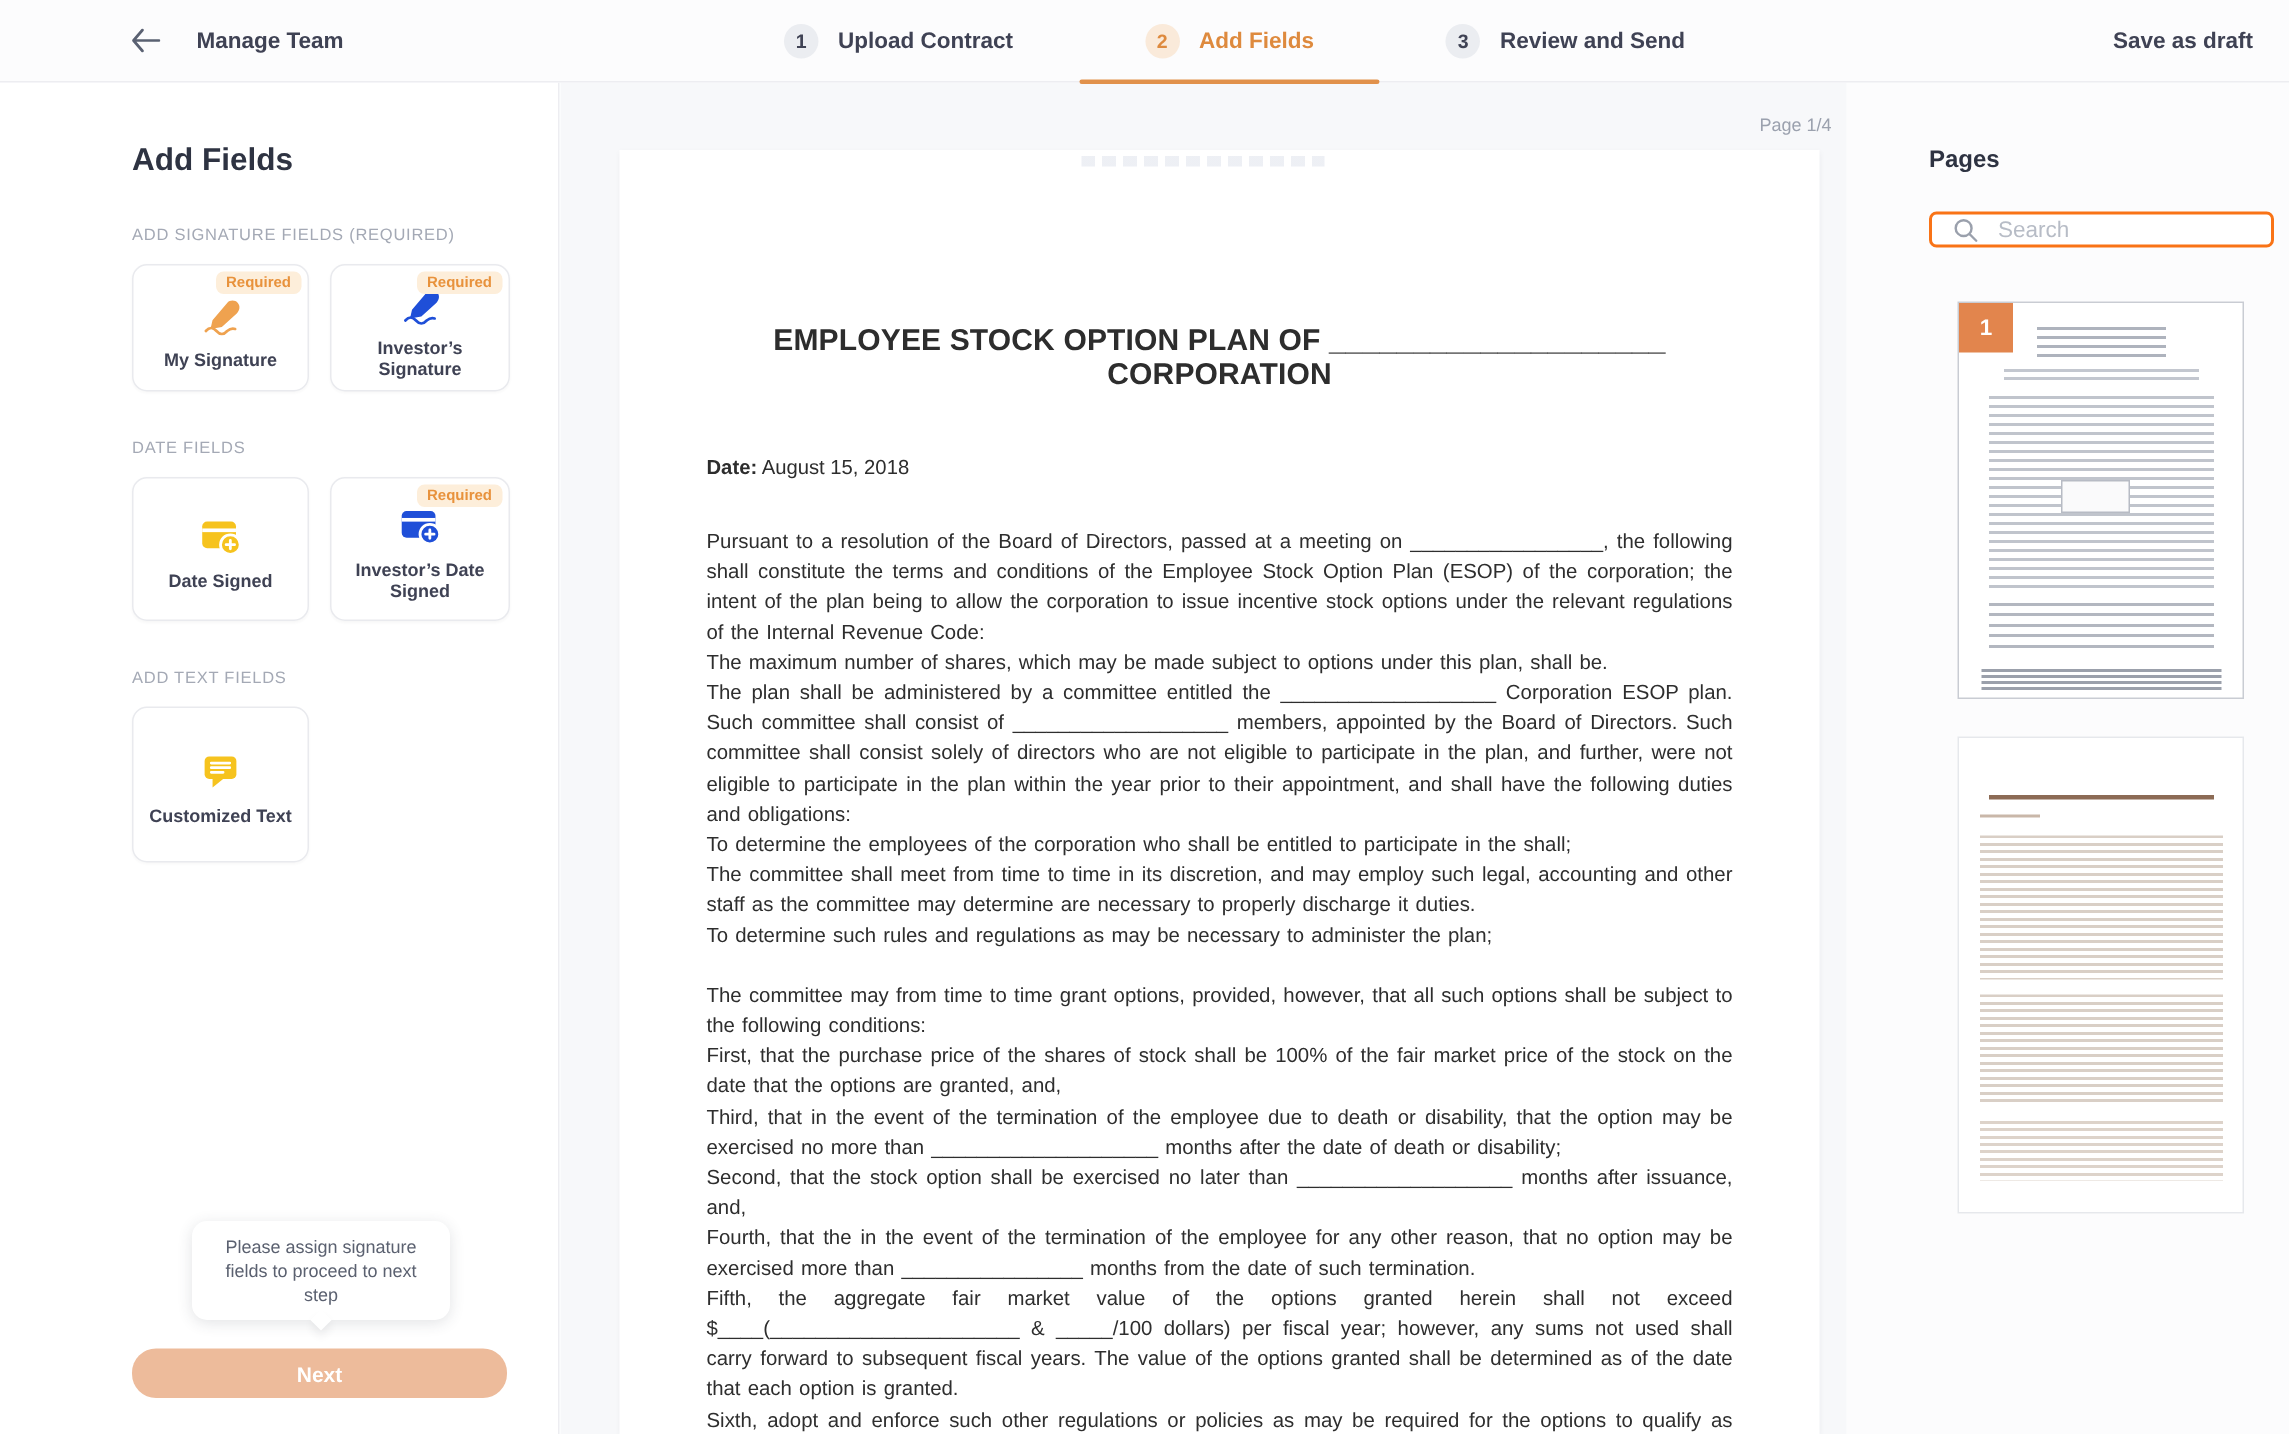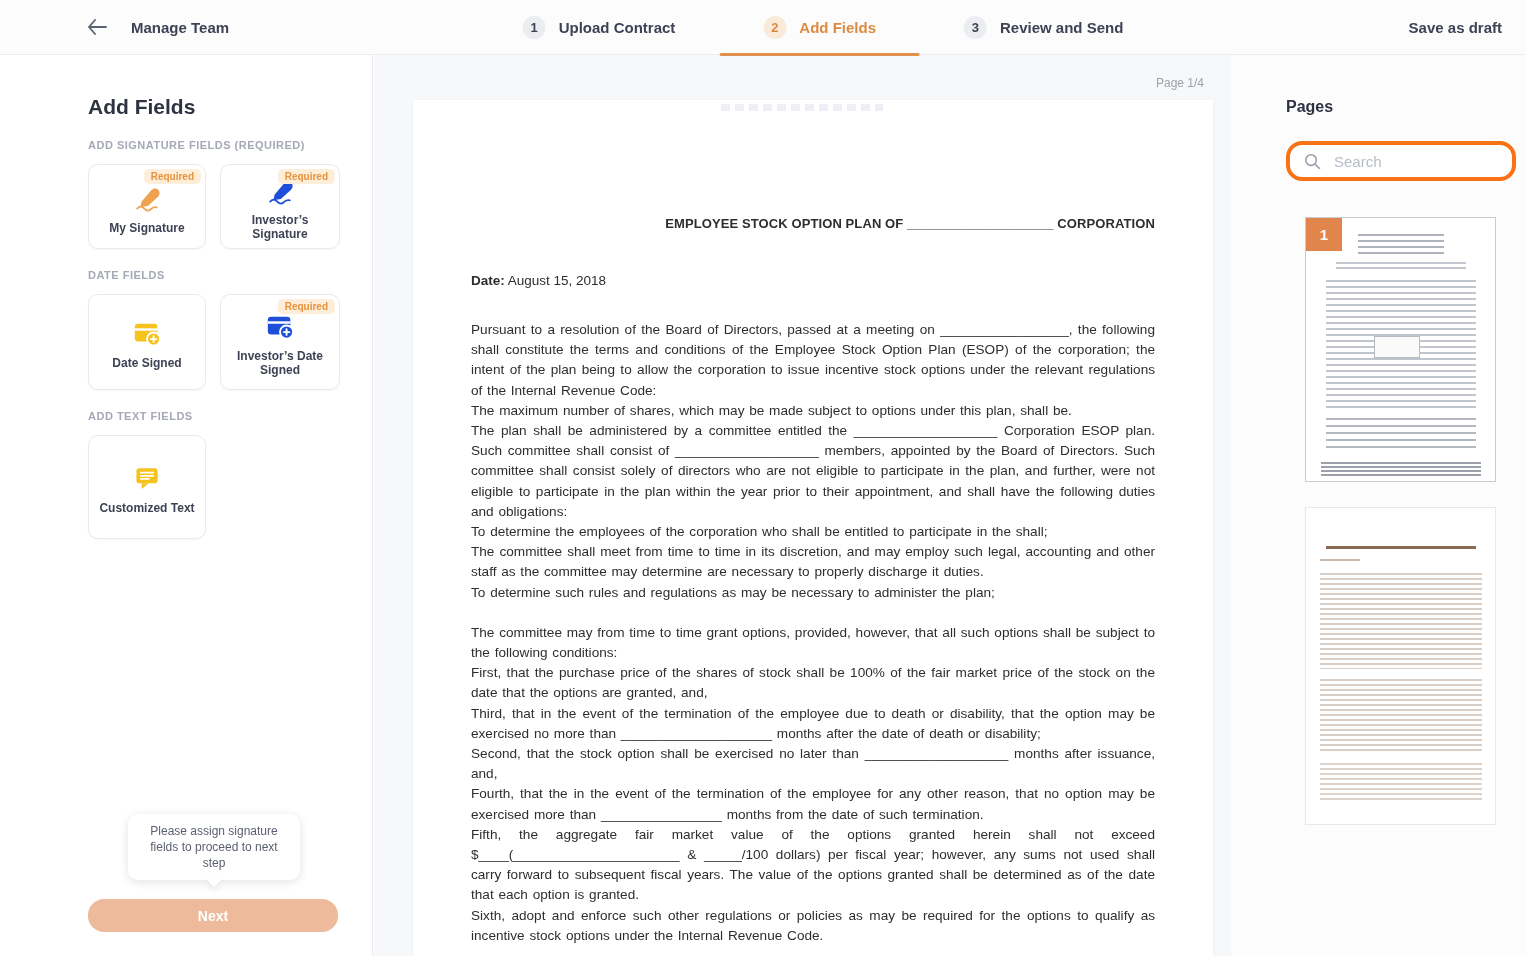--- a/index.html
+++ b/index.html
@@ -32,21 +32,21 @@
   }
   .save-draft { position:absolute; right:14px; top:0; height:55px; display:flex; align-items:center;
     font-size:15px; font-weight:700; color:#3f4254; padding:0 10px; cursor:pointer; }
 
   
   .left-panel {
     position:absolute; top:55px; left:0; bottom:0; width:373px; background:#ffffff;
     border-right:1px solid #ededf1; padding:0 33px 0 88px;
   }
   .panel-title { font-size:21px; font-weight:800; color:#2e3342; margin-top:40px; }
-  .section-label { font-size:11px; font-weight:700; color:#a4a9b5; letter-spacing:.5px; margin-top:20px; }
+  .section-label { font-size:11px; font-weight:400; color:#a4a9b5; letter-spacing:.5px; margin-top:32px; }
   .card-row { display:grid; grid-template-columns:118px 120px; gap:14px; margin-top:13px; }
   .field-card {
     position:relative; background:#fff; border:1px solid #e9eaee; border-radius:10px;
     box-shadow:0 1px 2px rgba(40,45,60,.04);
     display:flex; flex-direction:column; align-items:center; justify-content:center;
     gap:8px; padding:14px 6px 10px; cursor:pointer;
   }
   .row-sig .field-card { height:85px; }
   .row-date .field-card { height:96px; }
   .row-text .field-card { height:104px; width:118px; }
@@ -72,50 +72,50 @@
     position:absolute; left:88px; bottom:24px; width:250px; height:33px;
     background:#edbb9b; border:none; border-radius:16px; color:#ffffff;
     font-size:14px; font-weight:700; font-family:inherit; cursor:pointer;
   }
 
   
   .viewer {
     position:absolute; top:55px; left:374px; width:857px; bottom:0;
     background:#f7f8fa; overflow:hidden;
   }
-  .page-indicator { position:absolute; top:21px; right:27px; font-size:12px; color:#9ba1ae; }
+  .page-indicator { position:absolute; top:21px; right:10px; font-size:12px; color:#9ba1ae; }
   .doc-page {
     position:absolute; top:45px; left:39px; width:800px; height:856px;
     background:#ffffff; box-shadow:0 1px 4px rgba(30,35,50,.05);
     padding:0 58px; font-family:"Liberation Sans", sans-serif;
   }
   .doc-artifact {
     position:absolute; top:4px; left:308px; width:162px; height:7px; opacity:.55;
     background:repeating-linear-gradient(to right,#dfe3ec 0 9px, transparent 9px 14px);
   }
   .doc-title {
-    margin-top:116px; text-align:right; font-size:13px; font-weight:700; color:#2d2d2d; letter-spacing:.1px;
+    margin-top:116px; text-align:center; font-size:20px; font-weight:700; color:#2d2d2d; letter-spacing:.1px;
   }
   .doc-date { margin-top:42px; font-size:13.5px; color:#2d2d2d; }
   .doc-date b { font-weight:700; }
   .doc-body { margin-top:32px; }
   .doc-body p {
     font-size:13.6px; line-height:20.2px; color:#2e2e2e; text-align:justify; word-spacing:1px;
   }
   .doc-body p.gap { margin-top:20px; }
 
   
   .right-panel {
     position:absolute; top:55px; left:1231px; width:295px; bottom:0;
     background:#fcfcfd; padding-left:55px;
   }
   .pages-title { font-size:16px; font-weight:800; color:#2e3342; margin-top:43px; }
   .search-box {
-    margin-top:25px; width:230px; height:40px; background:#fff; border:4px solid #f97316;
-    border-radius:16px; display:flex; align-items:center; gap:13px; padding:0 14px;
+    margin-top:25px; width:230px; height:24px; background:#fff; border:2px solid #f97316;
+    border-radius:5px; display:flex; align-items:center; gap:13px; padding:0 14px;
   }
   .search-box input {
     border:none; outline:none; font-size:15px; color:#3f4254; width:160px; background:transparent;
     font-family:inherit;
   }
   .search-box input::placeholder { color:#b7bcc6; }
 
   .thumb {
     position:relative; width:191px; background:#ffffff; margin-left:19px; cursor:pointer;
   }

